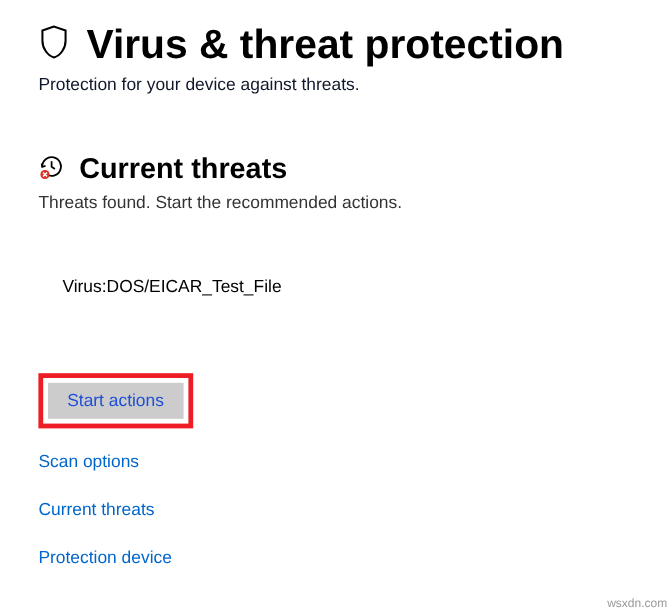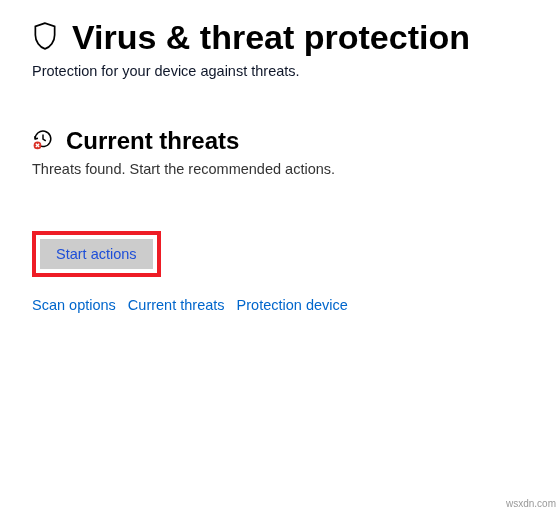--- a/index.html
+++ b/index.html
@@ -66,22 +66,22 @@
       border: none;
       font-size: 14.5px;
       font-family: inherit;
       padding: 7px 16px;
       cursor: pointer;
       min-width: 104px;
       text-align: center;
     }
     .link-list {
       display: flex;
-      flex-direction: row;
-      gap: 12px;
+      flex-direction: column;
+      gap: 24px;
     }
     .link-item {
       color: #0066cc;
       font-size: 14.5px;
       cursor: pointer;
       text-decoration: none;
     }
     .watermark {
       position: absolute;
       bottom: 2px;
@@ -113,20 +113,21 @@
         <path d="M3 9 L3.5 12 L6.5 11.2" stroke="#000" stroke-width="1.6" fill="none"></path>
         <path d="M12 7 L12 12 L15 14" stroke="#000" stroke-width="1.6" fill="none"></path>
         <circle cx="6" cy="19" r="4.2" fill="#d93025"></circle>
         <path d="M4.2 17.2 L7.8 20.8 M7.8 17.2 L4.2 20.8" stroke="#fff" stroke-width="1.4"></path>
       </svg>
     </span>
     <h2 class="section-title">Current threats</h2>
   </div>
   <p class="section-desc">Threats found. Start the recommended actions.</p>
 
+  <p class="threat-name">Virus:DOS/EICAR_Test_File</p>
 
   <div class="highlight-box">
     <button class="start-actions-btn">Start actions</button>
   </div>
 
   <div class="link-list">
     <a class="link-item">Scan options</a>
     <a class="link-item">Current threats</a>
     <a class="link-item">Protection device</a>
   </div>

